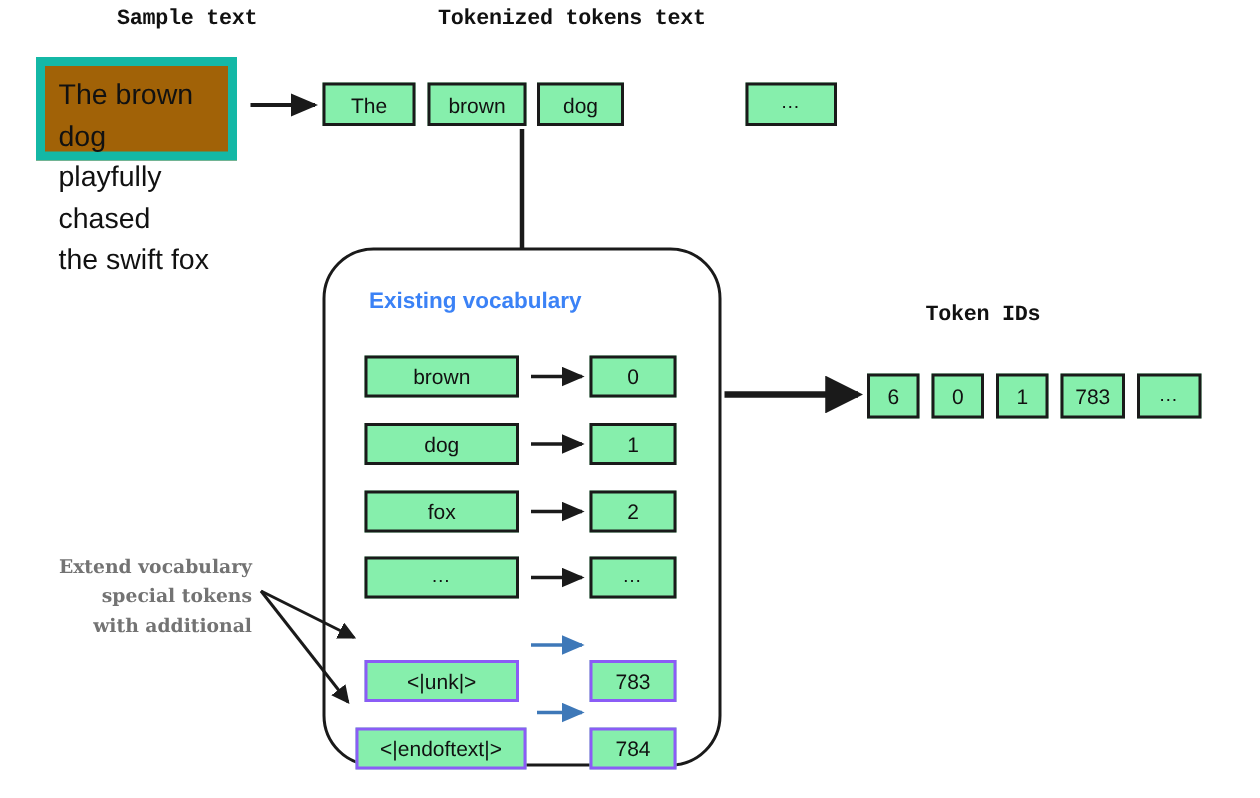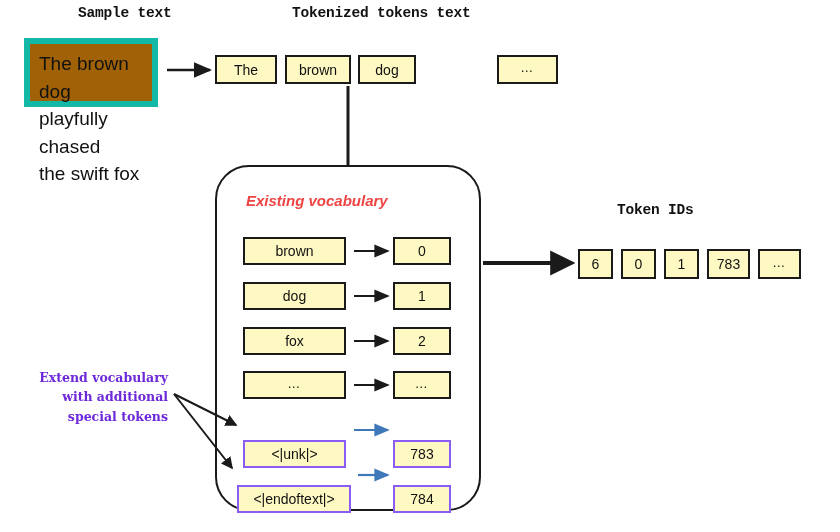--- a/index.html
+++ b/index.html
@@ -21,21 +21,21 @@
     font-size: 14.5px;
     color: #111111;
     white-space: nowrap;
     letter-spacing: -0.2px;
     font-family: Liberation Mono, monospace;
   }
   .box {
     position: absolute;
     box-sizing: border-box;
     border: 2.5px solid #1a1a1a;
-    background: #fef9c3;
+    background: #86efac;
     display: flex;
     align-items: center;
     justify-content: center;
     font-size: 14px;
     color: #111111;
     white-space: nowrap;
   }
   .box.blue {
     border: 2px solid #8b5cf6;
     margin-top: 24px;
@@ -54,31 +54,30 @@
     position: absolute;
     box-sizing: border-box;
     border: 2.5px solid #1a1a1a;
     border-radius: 34px;
     background: #ffffff;
   }
   .vocab-title {
     position: absolute;
     font-weight: bold;
     font-size: 15px;
-    color: #ef4444;
+    color: #3b82f6;
     white-space: nowrap;
-    font-style: italic;
   }
   .extend-label {
     position: absolute;
     font-family: "DejaVu Serif", serif;
     font-weight: bold;
     font-size: 12.5px;
     line-height: 1.55;
-    color: #6d28d9;
+    color: #737373;
     text-align: right;
     white-space: nowrap;
   }
   svg.overlay {
     position: absolute;
     left: 0; top: 0;
     width: 840px;
     height: 532px;
     pointer-events: none;
   }
@@ -119,22 +118,22 @@
 
   <div class="box" style="left:393px; top:237px; width:58px; height:28px;">0</div>
   <div class="box" style="left:393px; top:282px; width:58px; height:28px;">1</div>
   <div class="box" style="left:393px; top:327px; width:58px; height:28px;">2</div>
   <div class="box ellipsis-cell" style="left:393px; top:371px; width:58px; height:28px;">…</div>
   <div class="box blue" style="left:393px; top:416px; width:58px; height:28px;">783</div>
   <div class="box blue" style="left:393px; top:461px; width:58px; height:28px;">784</div>
 
   <div class="extend-label" style="left:8px; top:368px; width:160px;">
     <div>Extend vocabulary</div>
+    <div>special tokens</div>
     <div>with additional</div>
-    <div>special tokens</div>
   </div>
 
   <div class="box" style="left:578px; top:249px; width:35px; height:30px;">6</div>
   <div class="box" style="left:621px; top:249px; width:35px; height:30px;">0</div>
   <div class="box" style="left:664px; top:249px; width:35px; height:30px;">1</div>
   <div class="box" style="left:707px; top:249px; width:43px; height:30px;">783</div>
   <div class="box ellipsis-cell" style="left:758px; top:249px; width:43px; height:30px;">…</div>
 
   <svg class="overlay" viewBox="0 0 840 532">
     <defs>

